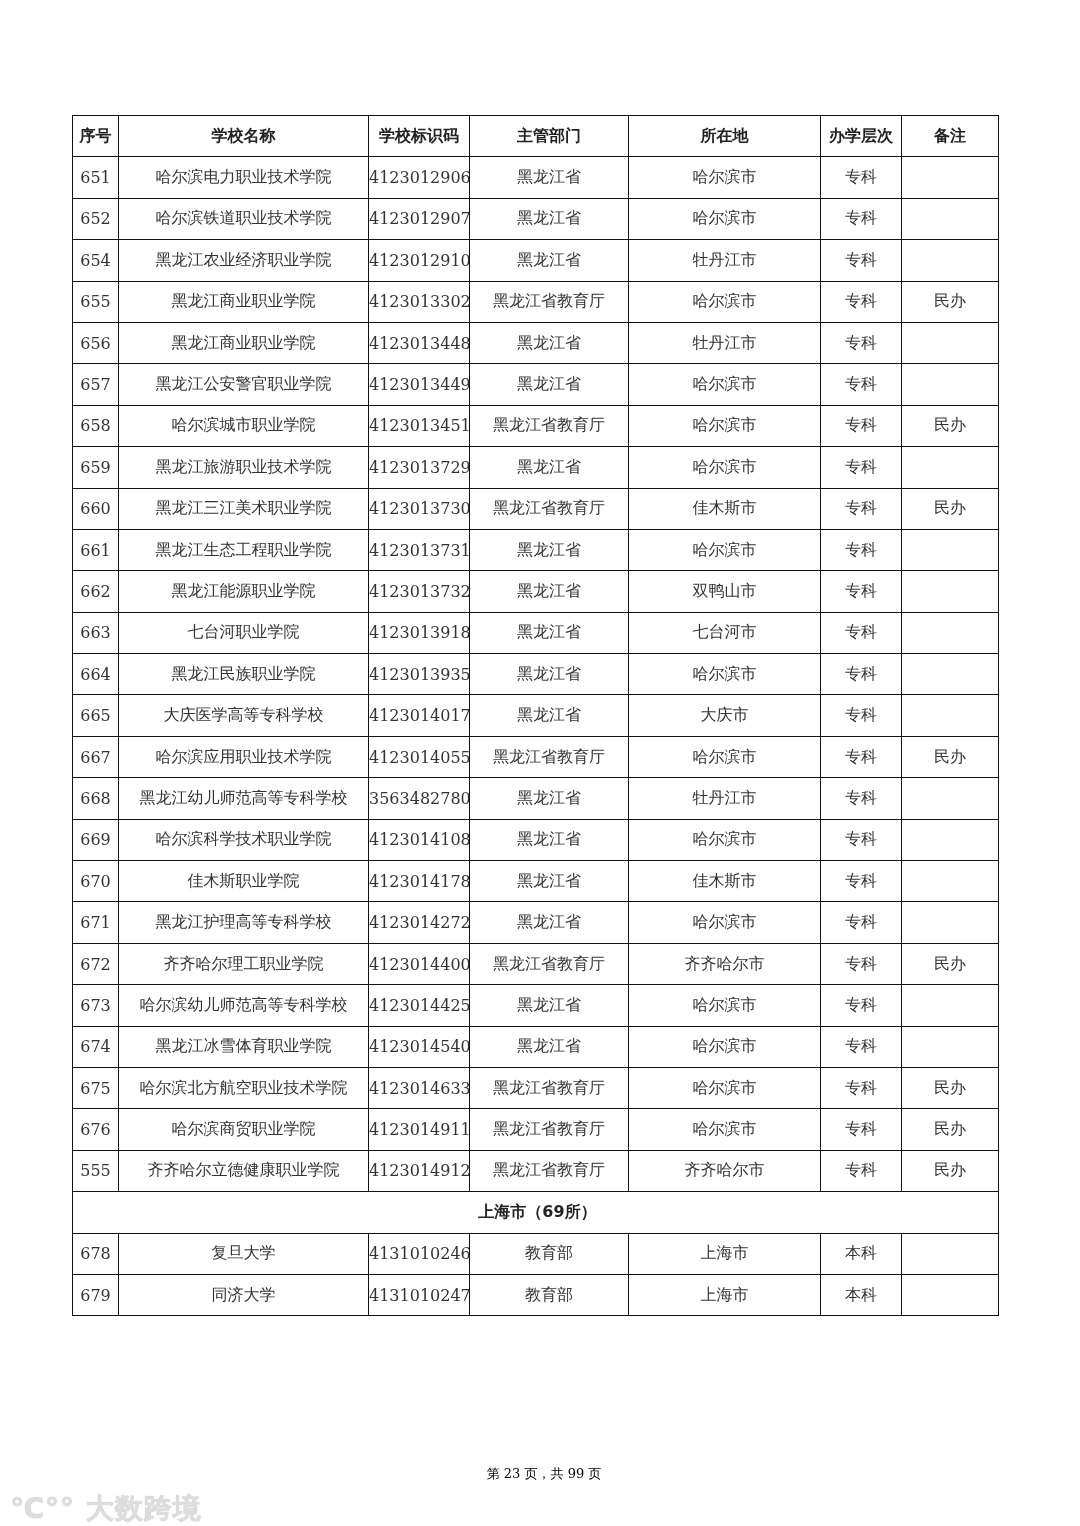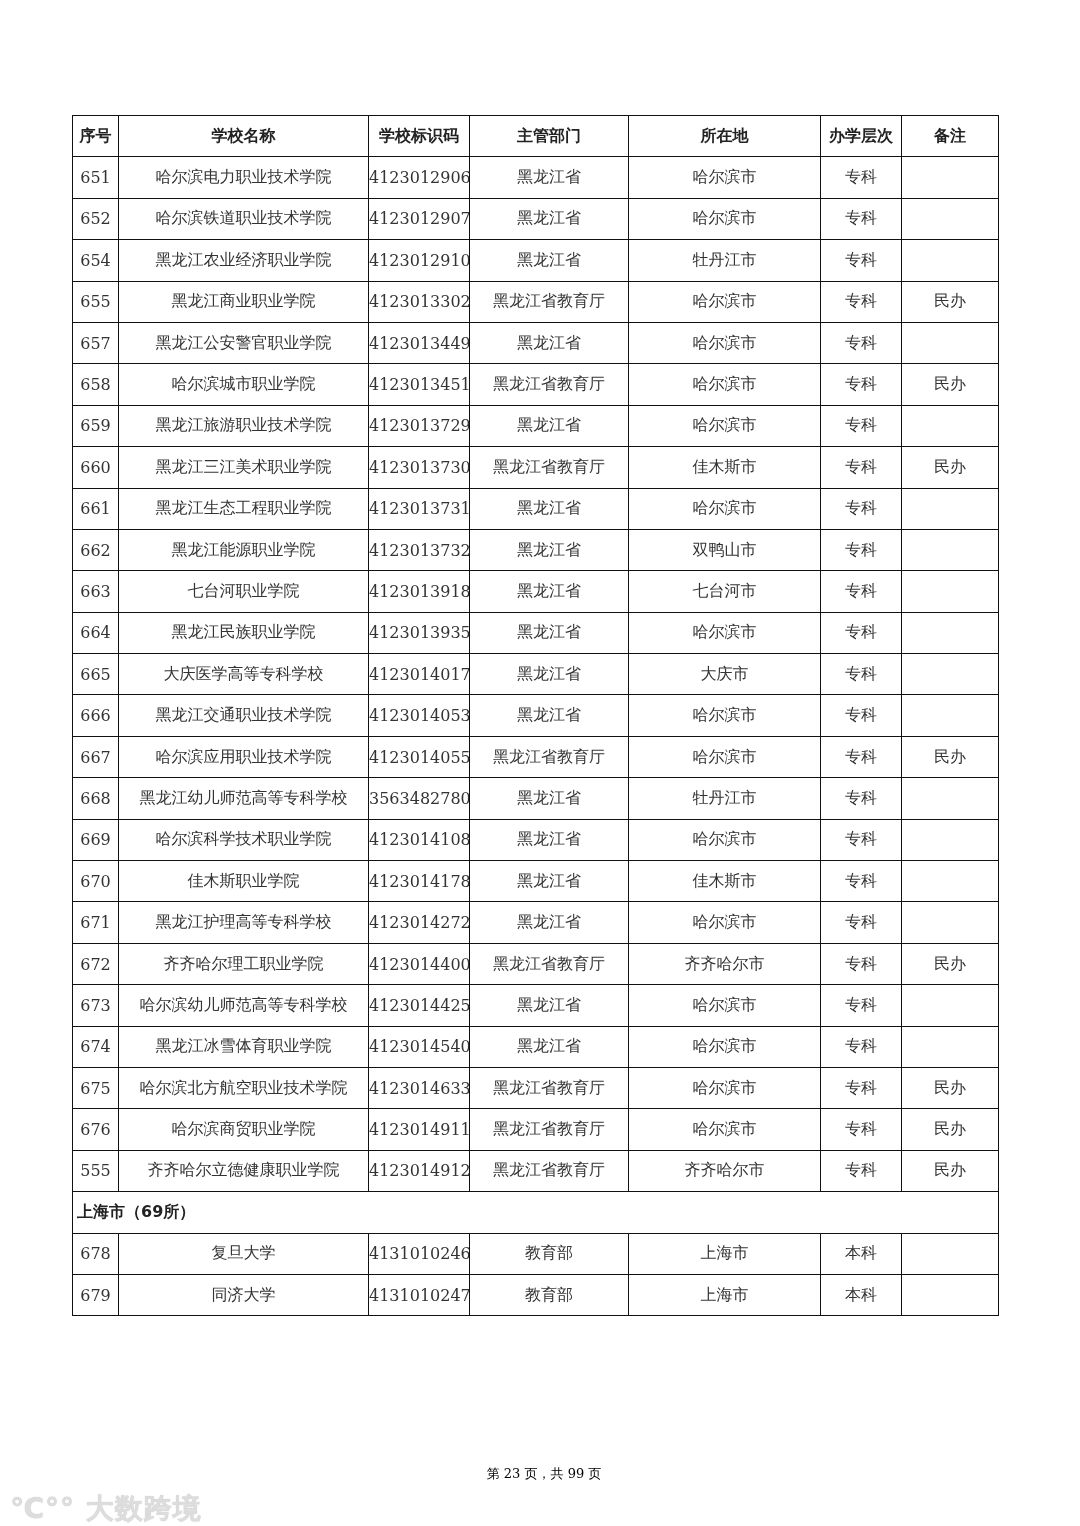--- a/index.html
+++ b/index.html
@@ -4,21 +4,21 @@
 <style>
   html, body { margin: 0; padding: 0; background: #ffffff; }
   body { width: 1080px; height: 1526px; position: relative; overflow: hidden;
          font-family: "DejaVu Serif", "Liberation Serif", serif; color: #333; }
   table.list { position: absolute; left: 72px; top: 115px; width: 926px;
                border-collapse: collapse; table-layout: fixed; }
   table.list td, table.list th { border: 1.5px solid #111; height: 40.4px; padding: 0;
                text-align: center; font-size: 16px; font-weight: normal; color: #333;
                white-space: nowrap; overflow: hidden; }
   table.list th { font-family: "DejaVu Sans", "Liberation Sans", sans-serif; font-weight: bold; color: #222; font-size: 16px; }
-  table.list td.section { text-align: left; padding-left: 4px; font-family: "DejaVu Sans", "Liberation Sans", sans-serif; font-weight: bold; color: #222; }
+  table.list td.section { text-align: center; padding-left: 4px; font-family: "DejaVu Sans", "Liberation Sans", sans-serif; font-weight: bold; color: #222; }
   .footer { position: absolute; top: 1465px; left: 4px; width: 1080px; text-align: center;
             font-size: 13px; color: #000000; }
   .watermark { position: absolute; left: 10px; top: 1490px; font-size: 28px; color: #ddd;
                font-family: "DejaVu Sans", sans-serif; font-weight: bold; letter-spacing: 1px;
                text-shadow: 0 0 1px #bbb; text-align: right; }
 </style>
 </head>
 <body>
 
 <table class="list">
@@ -73,20 +73,29 @@
       <tr>
         <td>655</td>
         <td>黑龙江商业职业学院</td>
         <td>4123013302</td>
         <td>黑龙江省教育厅</td>
         <td>哈尔滨市</td>
         <td>专科</td>
         <td>民办</td>
       </tr>
       <tr>
+        <td>656</td>
+        <td>黑龙江商业职业学院</td>
+        <td>4123013448</td>
+        <td>黑龙江省</td>
+        <td>牡丹江市</td>
+        <td>专科</td>
+        <td></td>
+      </tr>
+      <tr>
         <td>657</td>
         <td>黑龙江公安警官职业学院</td>
         <td>4123013449</td>
         <td>黑龙江省</td>
         <td>哈尔滨市</td>
         <td>专科</td>
         <td></td>
       </tr>
       <tr>
         <td>658</td>
@@ -150,29 +159,20 @@
         <td>哈尔滨市</td>
         <td>专科</td>
         <td></td>
       </tr>
       <tr>
         <td>665</td>
         <td>大庆医学高等专科学校</td>
         <td>4123014017</td>
         <td>黑龙江省</td>
         <td>大庆市</td>
-        <td>专科</td>
-        <td></td>
-      </tr>
-      <tr>
-        <td>666</td>
-        <td>黑龙江交通职业技术学院</td>
-        <td>4123014053</td>
-        <td>黑龙江省</td>
-        <td>哈尔滨市</td>
         <td>专科</td>
         <td></td>
       </tr>
       <tr>
         <td>667</td>
         <td>哈尔滨应用职业技术学院</td>
         <td>4123014055</td>
         <td>黑龙江省教育厅</td>
         <td>哈尔滨市</td>
         <td>专科</td>

